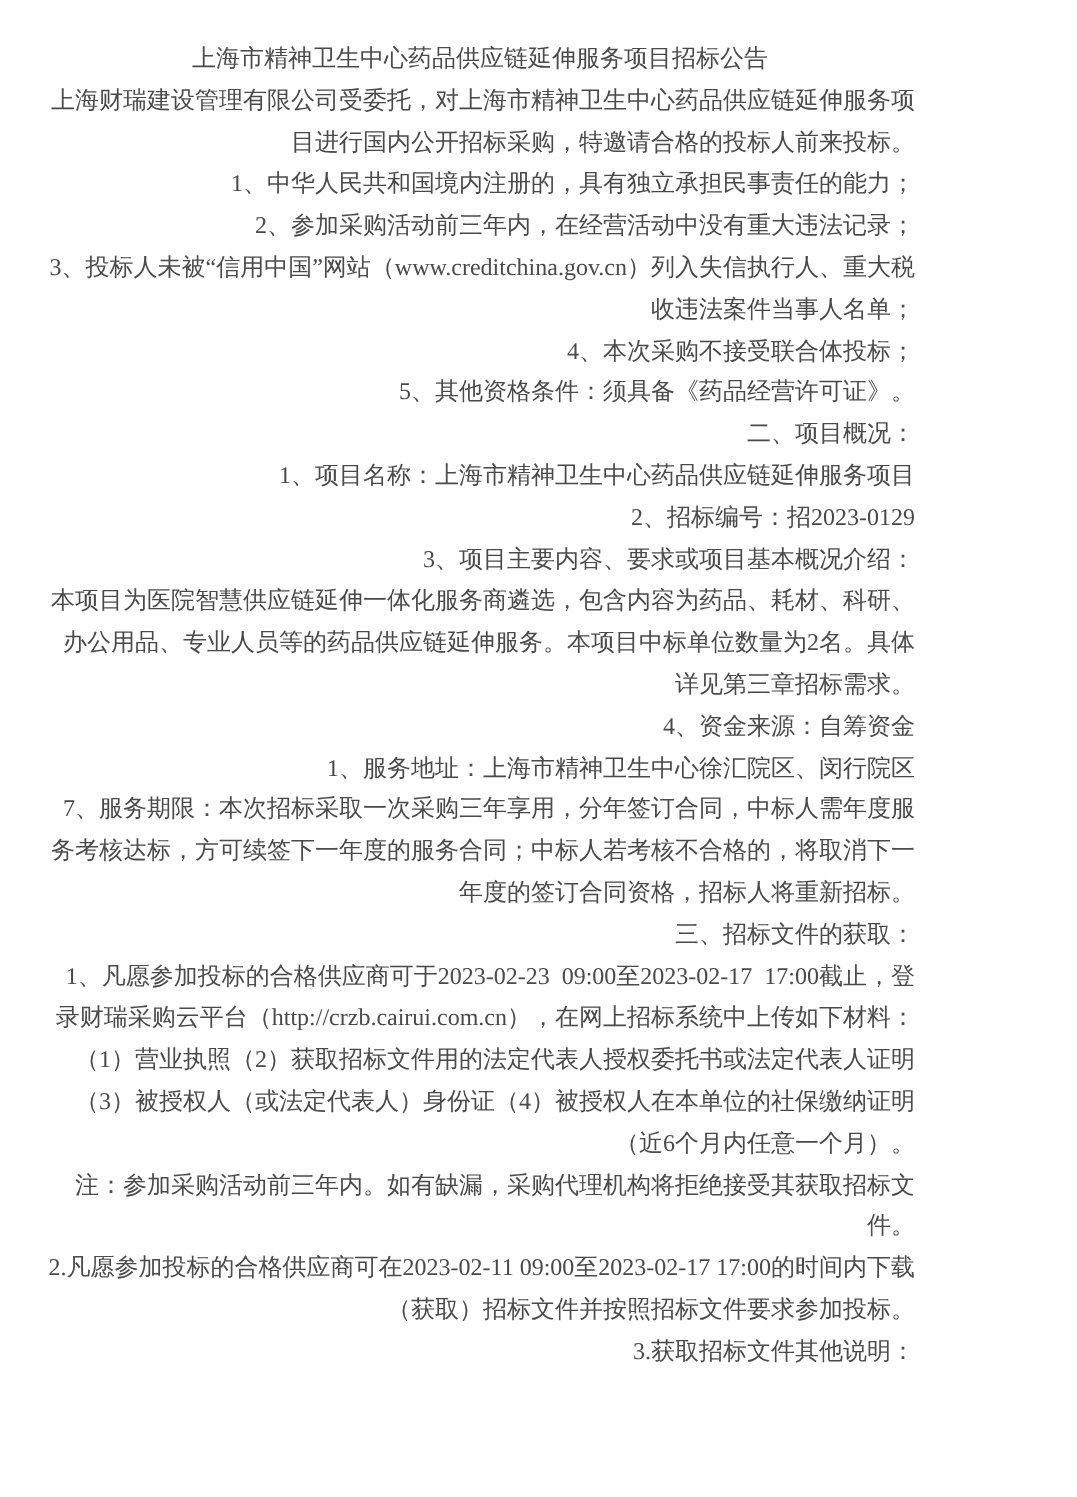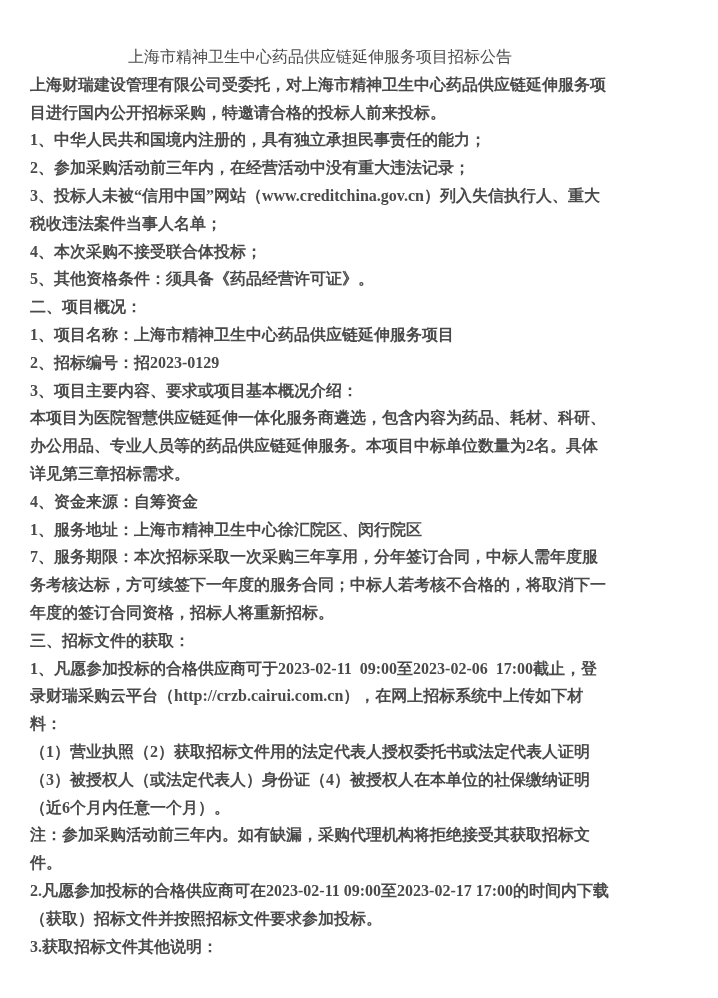--- a/index.html
+++ b/index.html
@@ -8,39 +8,38 @@
     background: #ffffff;
   }
   body {
     width: 718px;
     height: 998px;
     overflow: hidden;
   }
   .doc {
     box-sizing: border-box;
     width: 638px;
-    padding: 43px 28px 0 30px;
+    padding: 26px 28px 0 30px;
     color: #4a4a4a;
     font-family: "Liberation Serif", "DejaVu Serif", serif;
     font-size: 16px;
     line-height: 27.8px;
   }
   .doc-title {
     margin: 0;
     font-size: 16px;
     font-weight: normal;
     text-align: center;
     white-space: pre-wrap;
   }
   .doc p {
     margin: 0;
     white-space: pre-wrap;
     word-break: break-word;
-    text-align: left;
-    font-weight: bold;
+    text-align: right;
   }
 </style>
 </head>
 <body>
 
 <div class="doc">
   <h1 class="doc-title">上海市精神卫生中心药品供应链延伸服务项目招标公告</h1>
   <p>上海财瑞建设管理有限公司受委托，对上海市精神卫生中心药品供应链延伸服务项目进行国内公开招标采购，特邀请合格的投标人前来投标。</p>
   <p>1、中华人民共和国境内注册的，具有独立承担民事责任的能力；</p>
   <p>2、参加采购活动前三年内，在经营活动中没有重大违法记录；</p>
@@ -49,18 +48,18 @@
   <p>5、其他资格条件：须具备《药品经营许可证》。</p>
   <p>二、项目概况：</p>
   <p>1、项目名称：上海市精神卫生中心药品供应链延伸服务项目</p>
   <p>2、招标编号：招2023-0129</p>
   <p>3、项目主要内容、要求或项目基本概况介绍：</p>
   <p>本项目为医院智慧供应链延伸一体化服务商遴选，包含内容为药品、耗材、科研、办公用品、专业人员等的药品供应链延伸服务。本项目中标单位数量为2名。具体详见第三章招标需求。</p>
   <p>4、资金来源：自筹资金</p>
   <p>1、服务地址：上海市精神卫生中心徐汇院区、闵行院区</p>
   <p>7、服务期限：本次招标采取一次采购三年享用，分年签订合同，中标人需年度服务考核达标，方可续签下一年度的服务合同；中标人若考核不合格的，将取消下一年度的签订合同资格，招标人将重新招标。</p>
   <p>三、招标文件的获取：</p>
-  <p>1、凡愿参加投标的合格供应商可于2023-02-11  09:00至2023-02-06  17:00截止，登录财瑞采购云平台（http://crzb.cairui.com.cn），在网上招标系统中上传如下材料：</p>
+  <p>1、凡愿参加投标的合格供应商可于2023-02-23  09:00至2023-02-17  17:00截止，登录财瑞采购云平台（http://crzb.cairui.com.cn），在网上招标系统中上传如下材料：</p>
   <p>（1）营业执照（2）获取招标文件用的法定代表人授权委托书或法定代表人证明（3）被授权人（或法定代表人）身份证（4）被授权人在本单位的社保缴纳证明（近6个月内任意一个月）。</p>
   <p>注：参加采购活动前三年内。如有缺漏，采购代理机构将拒绝接受其获取招标文件。</p>
   <p>2.凡愿参加投标的合格供应商可在2023-02-11 09:00至2023-02-17 17:00的时间内下载（获取）招标文件并按照招标文件要求参加投标。</p>
   <p>3.获取招标文件其他说明：</p>
 </div>
 
 </body></html>

